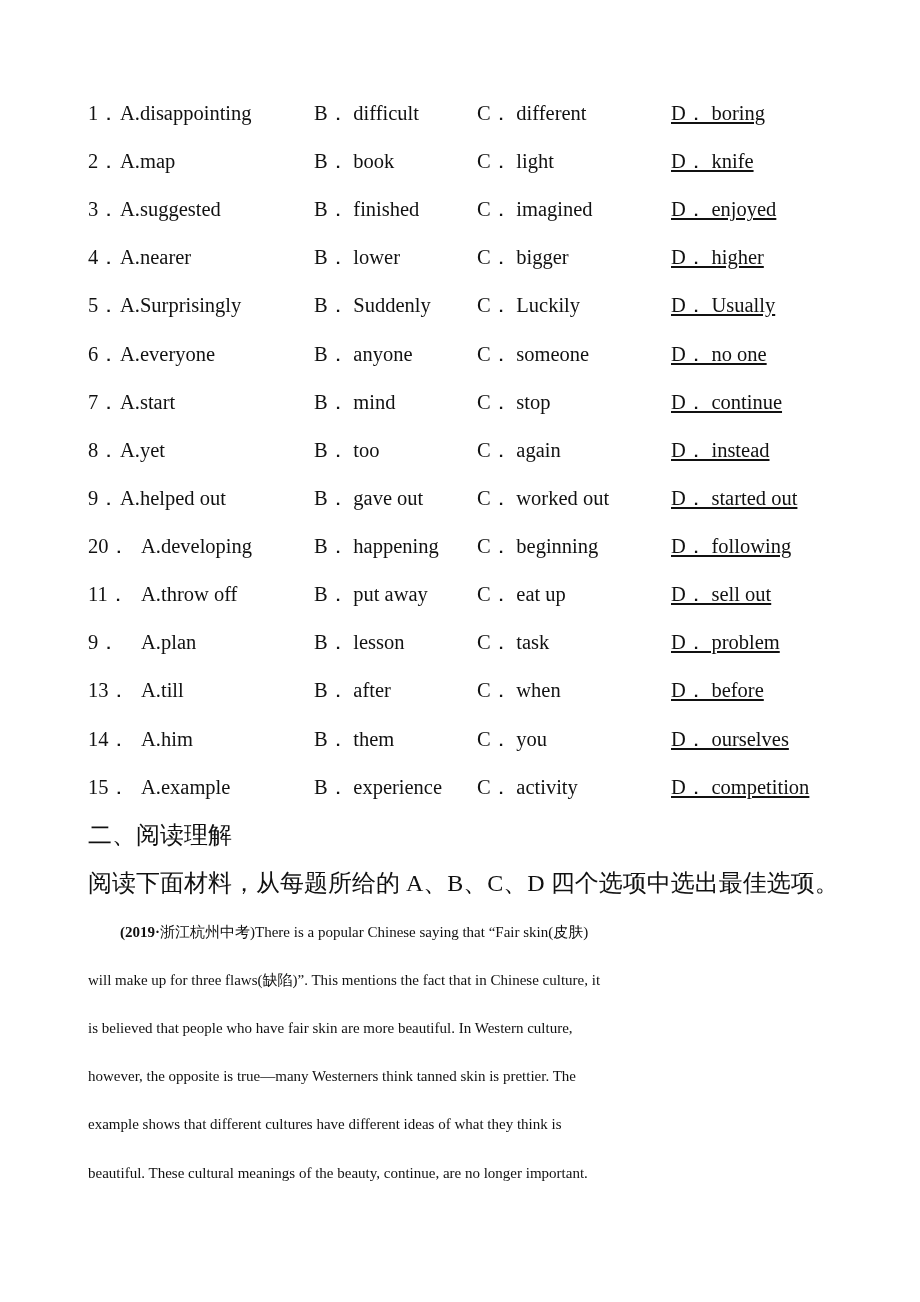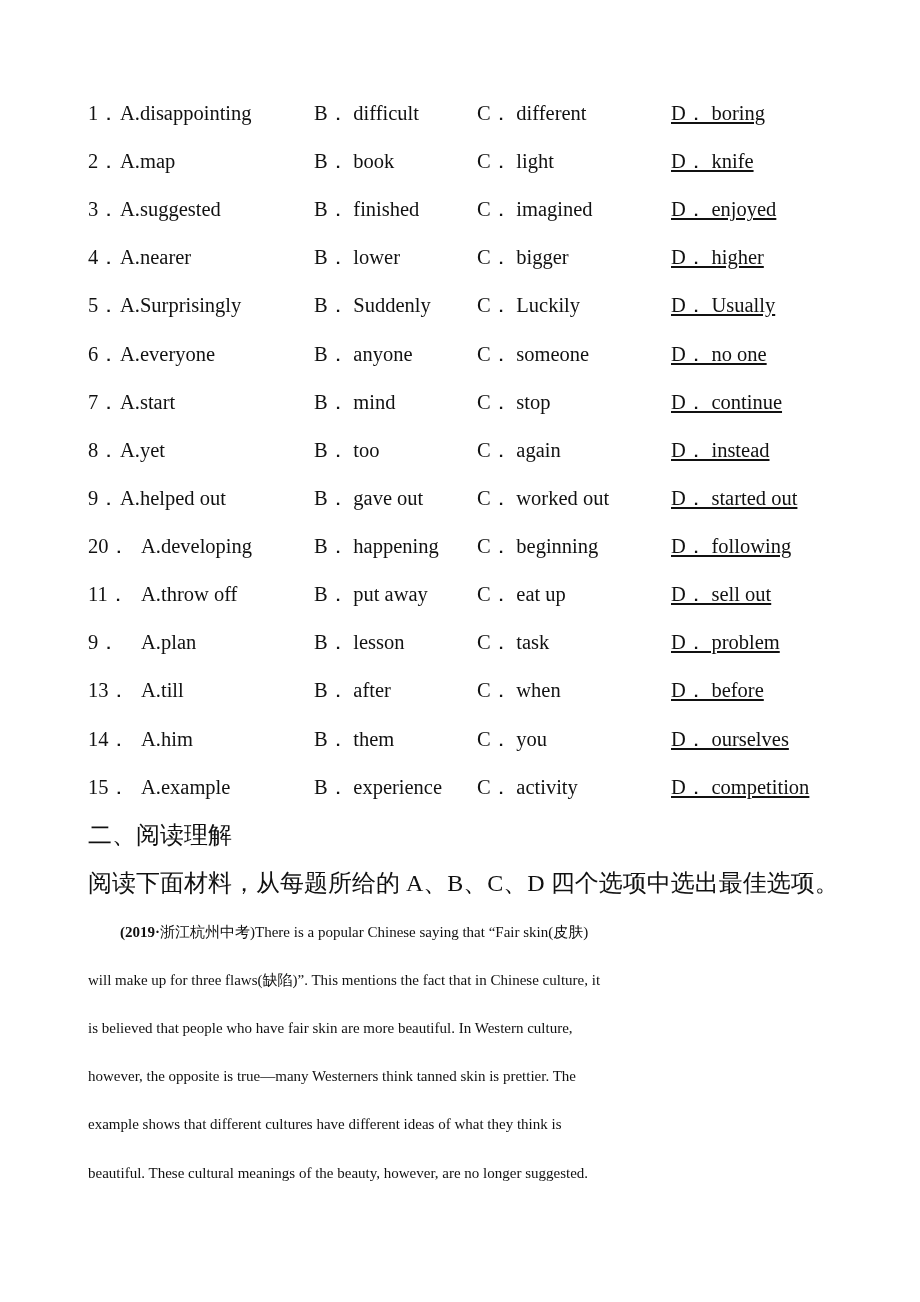--- a/index.html
+++ b/index.html
@@ -132,14 +132,14 @@
 <div class="sec" style="top:868px">阅读下面材料，从每题所给的 A、B、C、D 四个选项中选出最佳选项。</div>
 
 <div>
   <div class="para" style="top:917px; left:120px">
     <b>(2019·</b><span>浙江杭州中考)</span><span>There is a popular Chinese saying that “Fair skin(皮肤)</span>
   </div>
   <div class="para" style="top:965px">will make up for three flaws(缺陷)”. This mentions the fact that in Chinese culture, it</div>
   <div class="para" style="top:1013px">is believed that people who have fair skin are more beautiful. In Western culture,</div>
   <div class="para" style="top:1061px">however, the opposite is true—many Westerners think tanned skin is prettier. The</div>
   <div class="para" style="top:1109px">example shows that different cultures have different ideas of what they think is</div>
-  <div class="para" style="top:1158px">beautiful. These cultural meanings of the beauty, however, are no longer suggested.</div>
+  <div class="para" style="top:1158px">beautiful. These cultural meanings of the beauty, continue, are no longer important.</div>
 </div>
 
 </body></html>

